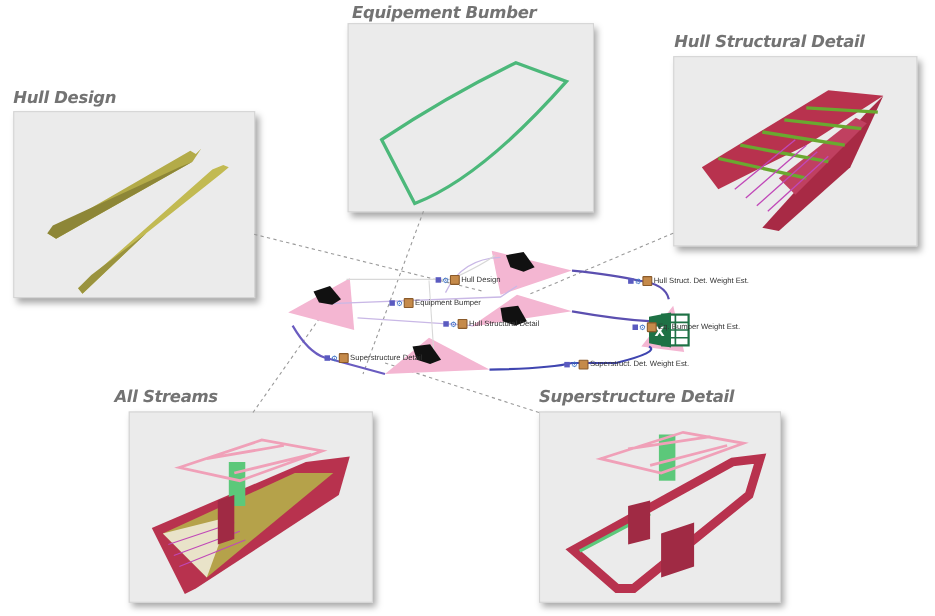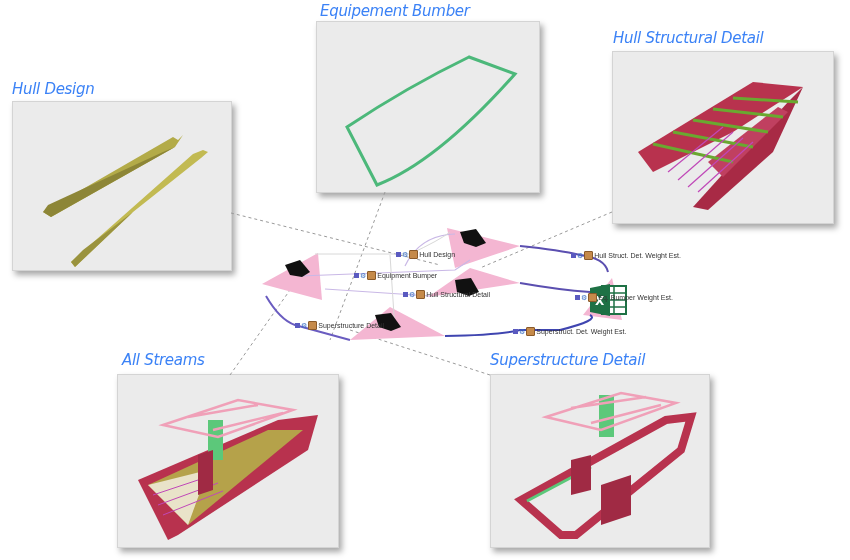--- a/index.html
+++ b/index.html
@@ -1,33 +1,33 @@
 <!DOCTYPE html>
 <html><head>
 <meta charset="utf-8">
 <style>
   html, body { margin:0; padding:0; background:#ffffff; }
   body { width:850px; height:560px; position:relative; overflow:hidden; font-family:"Liberation Sans", sans-serif; }
-  .title { position:absolute; font-family:"DejaVu Sans", sans-serif; font-style:italic; font-weight:normal; font-size:15px; color:#3b82f6; letter-spacing:-0.3px; white-space:nowrap; }
+  .title { position:absolute; font-family:"DejaVu Sans", sans-serif; font-style:italic; font-weight:bold; font-size:15px; color:#737373; letter-spacing:-0.3px; white-space:nowrap; }
   .panel { position:absolute; background:#ebebeb; border:1px solid #d4d4d4; box-shadow: 3px 4px 6px rgba(0,0,0,0.35); }
   .panel svg { position:absolute; left:0; top:0; width:100%; height:100%; }
   #graph { position:absolute; left:0; top:0; width:850px; height:560px; pointer-events:none; }
   .node-label { position:absolute; font-size:7px; color:#333; white-space:nowrap; display:flex; align-items:center; gap:1px; }
   .sq { width:5px; height:5px; background:#5a5ac0; display:inline-block; }
   .gear { font-size:7px; color:#3a6fc4; }
   .box { width:7px; height:7px; background:#c58a4a; border:1px solid #8a5a2a; display:inline-block; border-radius:1px; }
   .excel { position:absolute; left:590px; top:283px; width:38px; height:34px; }
 </style>
 </head>
 <body>
 
 <div class="title" style="left:12px; top:80px;">Hull Design</div>
 <div class="title" style="left:320px; top:2px;">Equipement Bumber</div>
 <div class="title" style="left:613px; top:29px;">Hull Structural Detail</div>
-<div class="title" style="left:122px; top:351px;">All Streams</div>
+<div class="title" style="left:104px; top:351px;">All Streams</div>
 <div class="title" style="left:490px; top:351px;">Superstructure Detail</div>
 
 <div class="panel" style="left:12px; top:101px; width:218px; height:168px;">
   <svg viewBox="0 0 218 168">
     <polygon points="30,110 160,35 165,38 170,33 162,45 38,115" fill="#b3ab48"></polygon>
     <polygon points="30,110 38,115 162,45 150,50 35,103" fill="#8d8637"></polygon>
     <polygon points="58,160 180,52 190,48 195,50 188,56 120,110 62,165" fill="#c2ba52"></polygon>
     <polygon points="58,160 62,165 120,110 70,148" fill="#9a933e"></polygon>
   </svg>
 </div>

